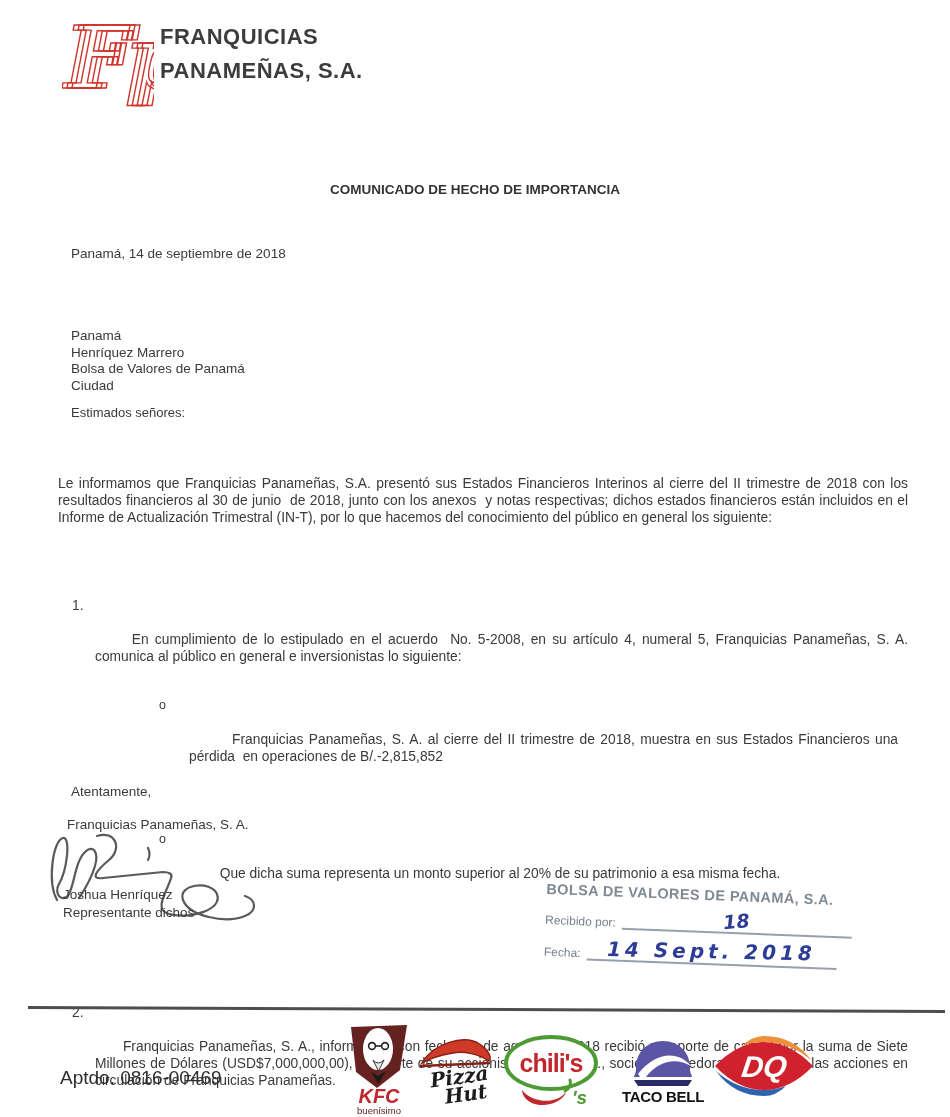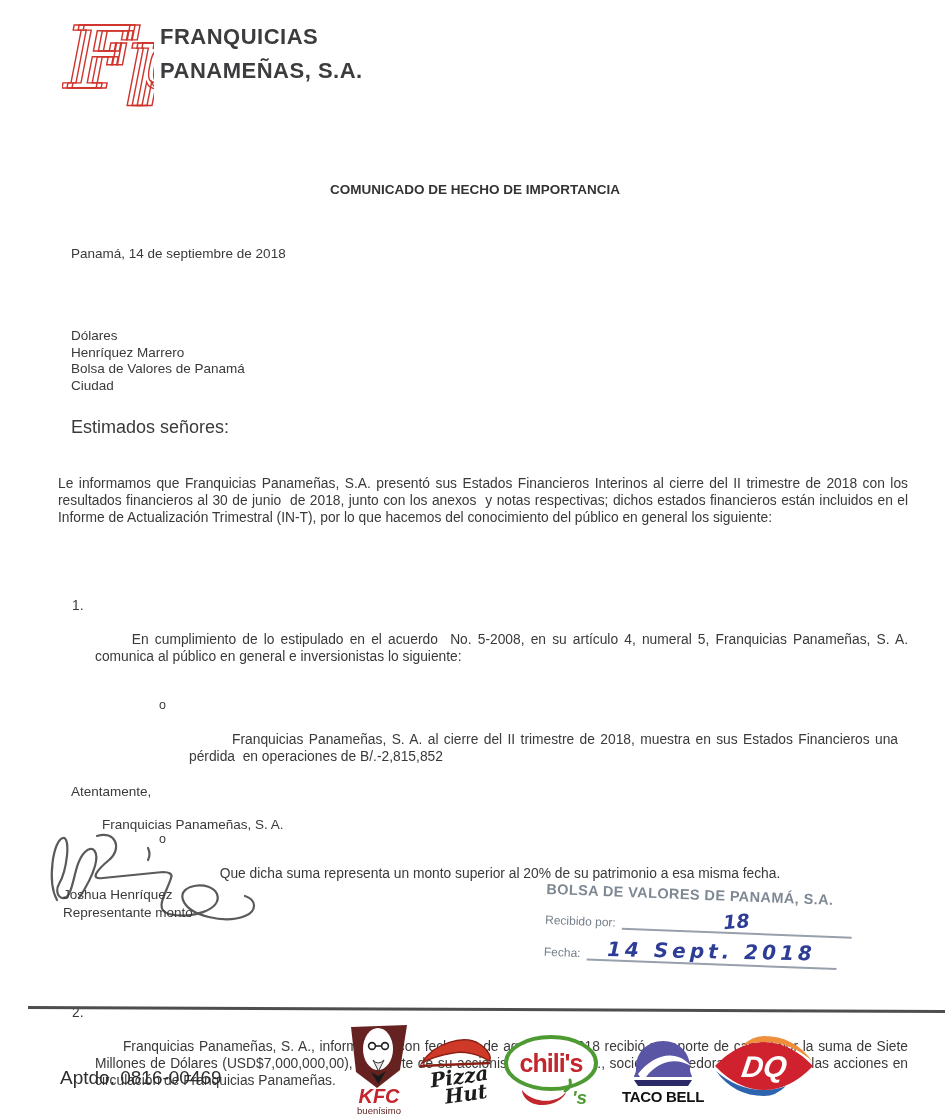--- a/index.html
+++ b/index.html
@@ -21,32 +21,32 @@
   .monogram-svg{width:92px;height:112px;}
   .fp-stroke{fill:none;stroke:var(--logo-red);stroke-width:1.4px;
     font-family:"DejaVu Serif", serif;font-style:italic;font-weight:bold;font-size:86px;}
   .company-name{margin-left:6px;padding-top:16px;font-size:22px;font-weight:bold;
     letter-spacing:.5px;color:#3c3c3e;line-height:1.55;}
   
   .doc-title{position:absolute;top:182px;left:0;width:950px;text-align:center;
     font-weight:bold;font-size:13.5px;color:#333;}
   .date-line{position:absolute;top:246px;left:71px;font-size:13.5px;}
   .recipient{position:absolute;top:328px;left:71px;font-size:13.5px;line-height:16.5px;}
-  .greeting{position:absolute;top:417px;left:71px;font-size:18px;}
+  .greeting{position:absolute;top:405px;left:71px;font-size:13px;}
   
   .body-block{position:absolute;top:441px;left:58px;width:850px;font-size:13.8px;
     line-height:17px;text-align:justify;white-space:pre-wrap;}
   .intro{margin:0;}
   .item{position:relative;padding-left:37px;margin-top:20px;}
   .item-number{position:absolute;left:14px;top:0;}
   .subitem{position:relative;margin-left:94px;margin-right:10px;margin-top:15px;}
   .sub-marker{position:absolute;left:-30px;top:0;font-size:12.5px;}
   
   .valediction{position:absolute;top:784px;left:71px;font-size:13.5px;}
-  .company-sign{position:absolute;top:817px;left:67px;font-size:13.5px;margin-left:35px;}
+  .company-sign{position:absolute;top:817px;left:67px;font-size:13.5px;}
   .signature-svg{position:absolute;top:822px;left:45px;width:224px;height:106px;}
   .sig-stroke{fill:none;stroke:#5a5a5a;stroke-width:2.2px;stroke-linecap:round;}
   .signer{position:absolute;top:886px;left:63px;font-size:13.5px;line-height:17.5px;}
   
   .stamp{position:absolute;top:888px;left:545px;width:372px;transform:rotate(2.2deg);
     color:var(--stamp-gray);}
   .stamp-org{font-weight:bold;font-size:14.5px;letter-spacing:.4px;opacity:.92;}
   .stamp-row{display:flex;align-items:flex-end;margin-top:6px;font-size:12px;}
   .stamp-fill{border-bottom:2px solid #98a0ab;text-align:center;margin-left:6px;}
   .fill-received{width:230px;}
@@ -108,21 +108,21 @@
       <div>FRANQUICIAS</div>
       <div>PANAMEÑAS, S.A.</div>
     </div>
   </div>
 
   <div class="doc-title">COMUNICADO DE HECHO DE IMPORTANCIA</div>
 
   <div class="date-line">Panamá, 14 de septiembre de 2018</div>
 
   <div class="recipient">
-    <div>Dólares</div>
+    <div>Panamá</div>
     <div>Henríquez Marrero</div>
     <div>Bolsa de Valores de Panamá</div>
     <div>Ciudad</div>
   </div>
 
   <div class="greeting">Estimados señores:</div>
 
   <div class="body-block">
     <p class="intro">Le informamos que Franquicias Panameñas, S.A. presentó sus Estados Financieros Interinos al cierre del II trimestre de 2018 con los resultados financieros al 30 de junio  de 2018, junto con los anexos  y notas respectivas; dichos estados financieros están incluidos en el Informe de Actualización Trimestral (IN-T), por lo que hacemos del conocimiento del público en general los siguiente:</p>
 
@@ -152,21 +152,21 @@
 
   <svg class="signature-svg" viewBox="0 0 224 106" aria-hidden="true">
     <path class="sig-stroke" d="M12 78 C 2 60 8 18 18 16 C 26 15 22 48 14 62 C 8 72 18 82 24 72 C 30 60 30 40 40 30 C 48 22 54 30 50 44 C 46 58 38 70 34 76"></path>
     <path class="sig-stroke" d="M52 14 C 70 8 78 26 64 38 C 52 48 44 58 58 56 L 118 50 C 124 50 128 52 126 56"></path>
     <path class="sig-stroke" d="M126 56 C 122 70 108 88 124 92 C 146 97 178 88 172 72 C 166 58 132 62 138 78 C 144 94 180 102 200 94 C 212 89 212 78 200 74"></path>
     <path class="sig-stroke" d="M103 26 C 105 30 105 34 103 38"></path>
   </svg>
 
   <div class="signer">
     <div>Joshua Henríquez</div>
-    <div>Representante monto</div>
+    <div>Representante dichos</div>
   </div>
 
   <div class="stamp">
     <div class="stamp-org">BOLSA DE VALORES DE PANAMÁ, S.A.</div>
     <div class="stamp-row">
       <span>Recibido por:</span>
       <span class="stamp-fill fill-received">
         <span class="hand hand-received">18</span>
       </span>
     </div>

